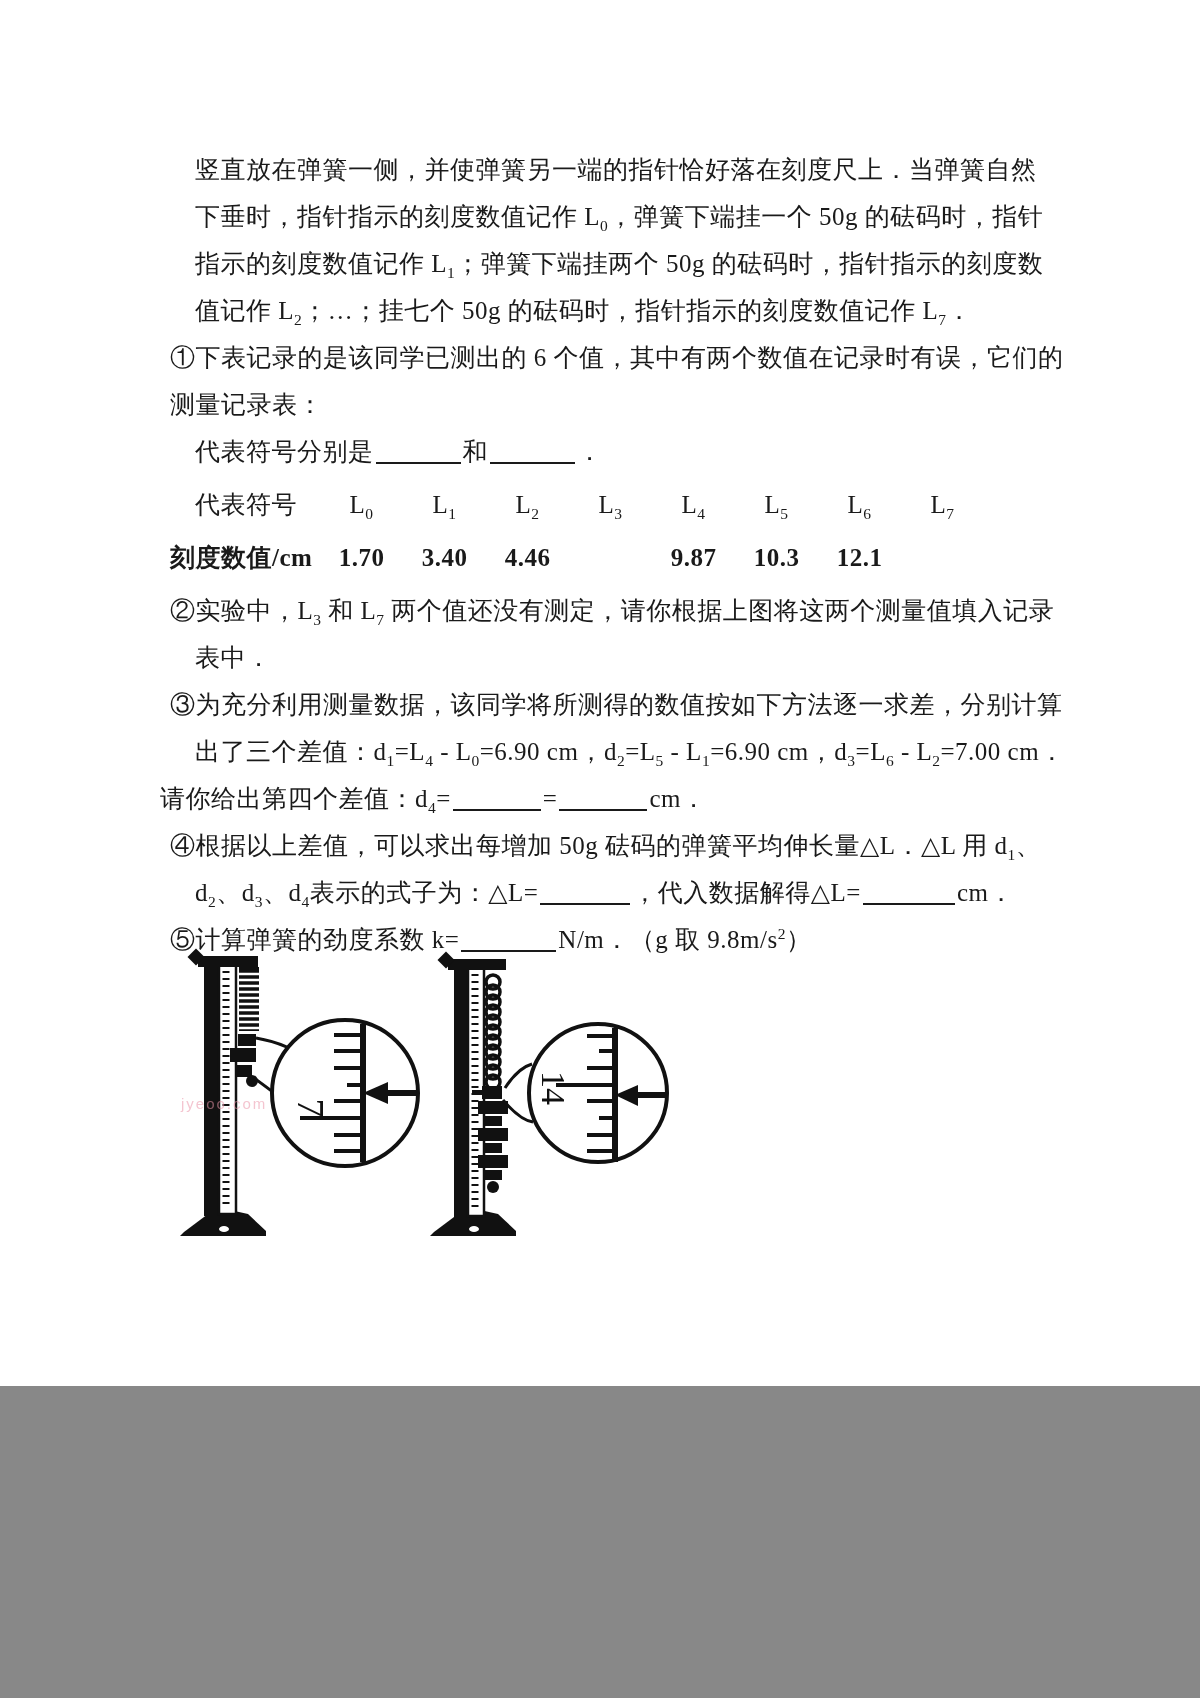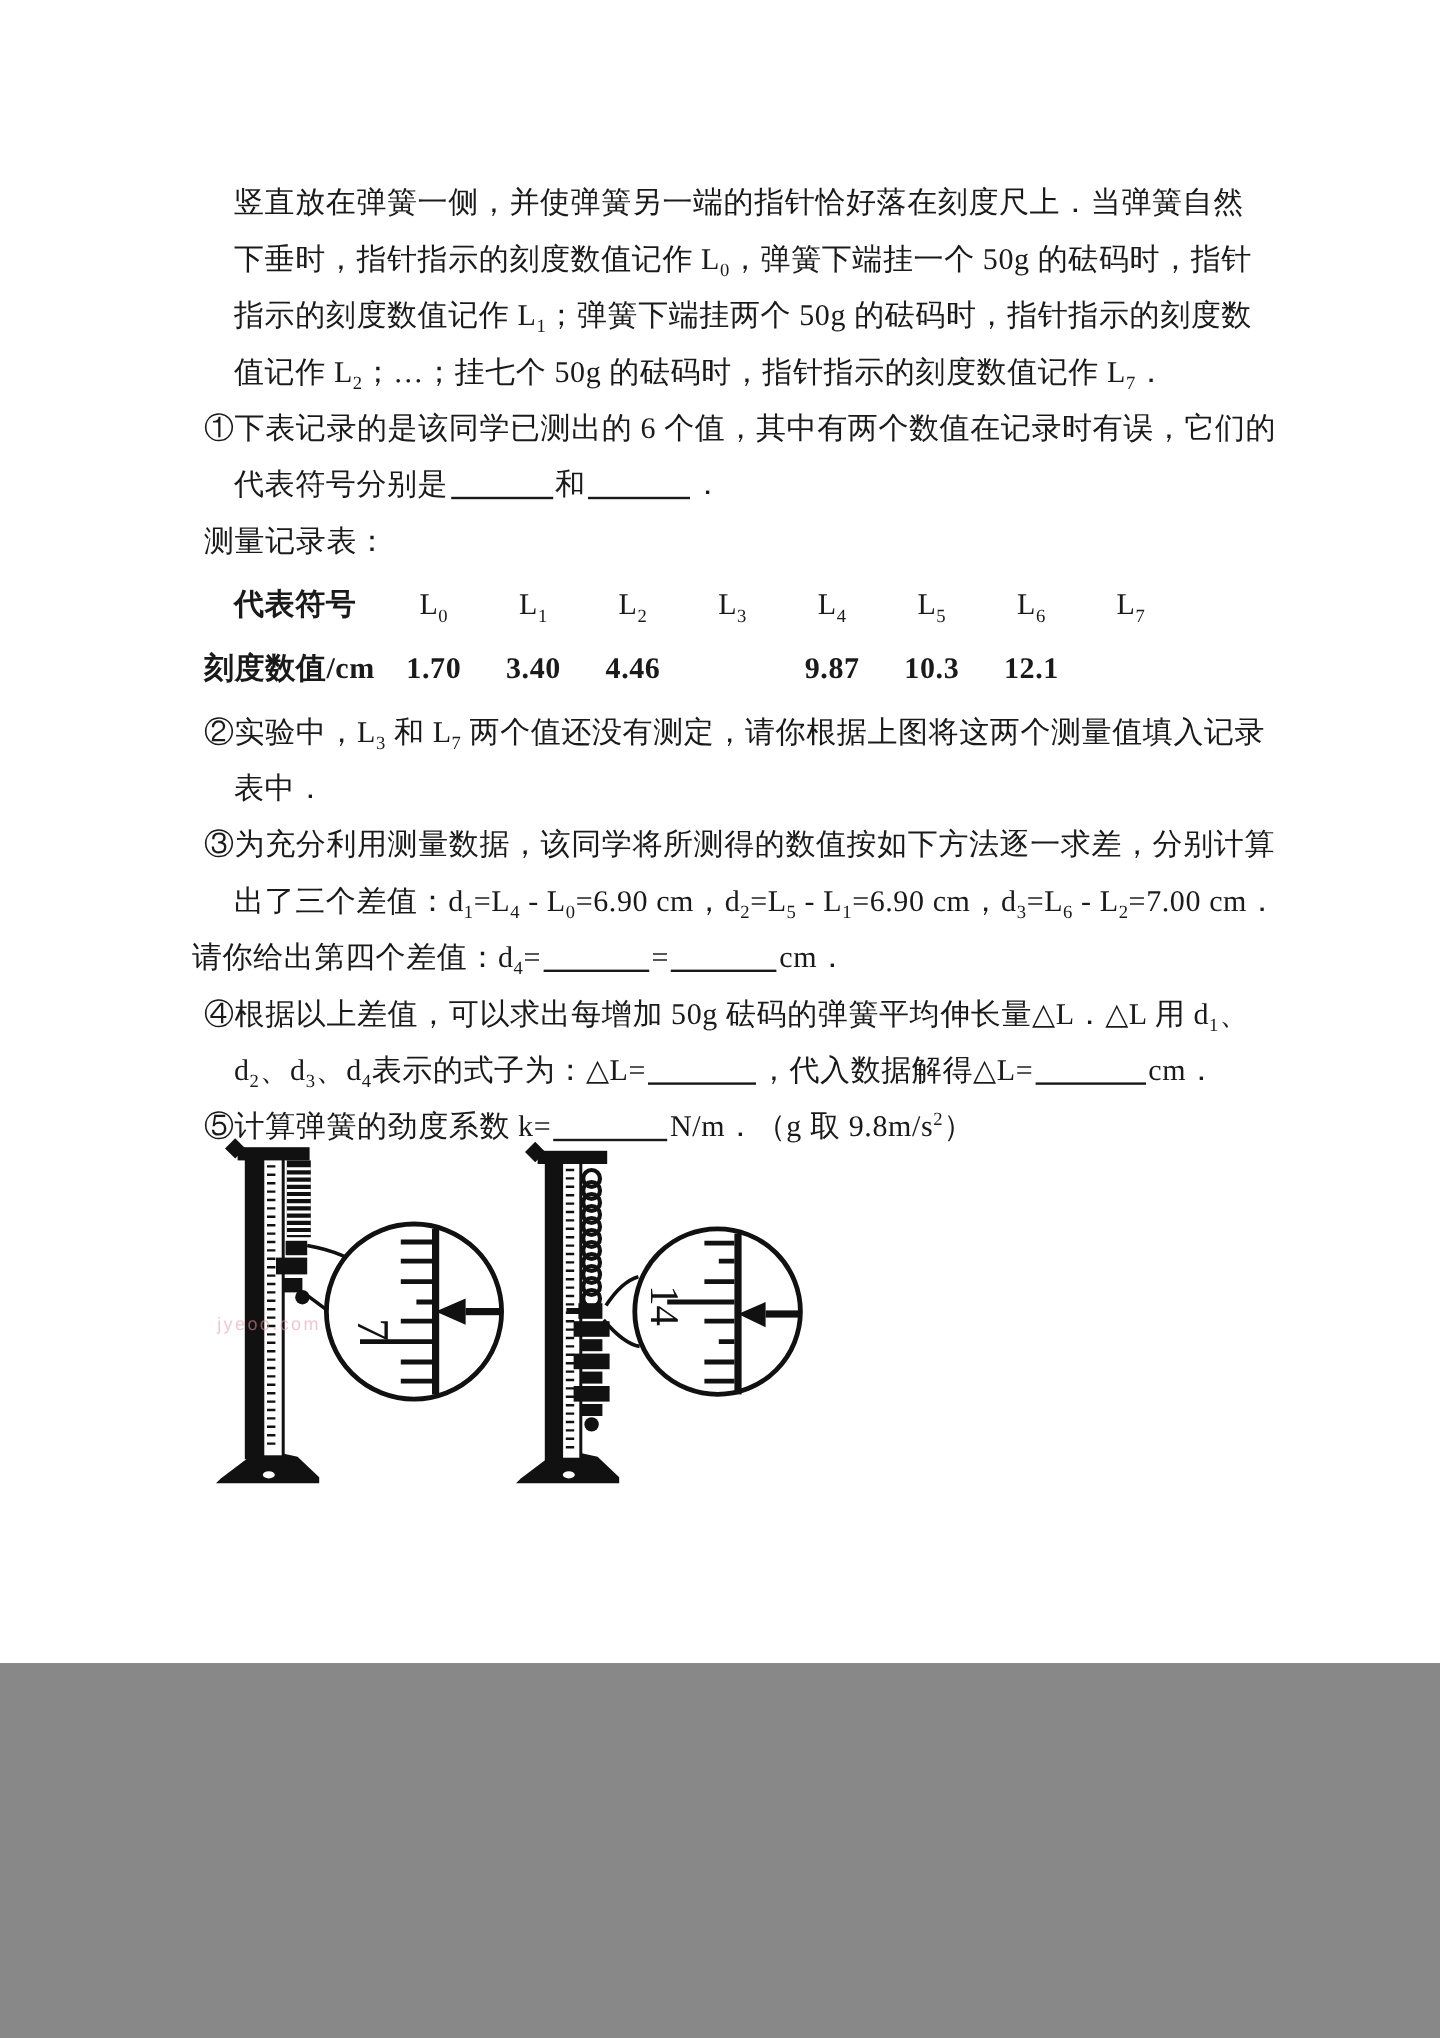--- a/index.html
+++ b/index.html
@@ -31,21 +31,21 @@
     width:86px;height:0.85em;
     border-bottom:2px solid #1a1a1a;
     vertical-align:-4px;
     margin:0 2px;
   }
   
   .trow{display:flex;align-items:baseline;padding-left:10px;}
   .trow.hdr{margin-top:6px;}
   .trow.val{margin-top:6px;margin-bottom:6px;font-weight:bold;}
   .tlabel{display:inline-block;width:150px;}
-  .tlabel.hdr-label{padding-left:25px;box-sizing:border-box;font-weight:bold;}
+  .tlabel.hdr-label{padding-left:25px;box-sizing:border-box;}
   .tcell{display:inline-block;width:83px;text-align:center;}
   
   .figure{position:absolute;left:160px;top:948px;width:560px;height:300px;}
   .watermark{
     position:absolute;left:181px;top:1095px;
     font-size:15px;letter-spacing:2px;
     color:rgba(235,150,170,0.55);
     font-family:"Liberation Sans",sans-serif;
   }
   .footer{
@@ -60,23 +60,23 @@
 
 <div class="page">
 
   <div class="content">
     <div class="line indent">竖直放在弹簧一侧，并使弹簧另一端的指针恰好落在刻度尺上．当弹簧自然</div>
     <div class="line indent">下垂时，指针指示的刻度数值记作 L<sub>0</sub>，弹簧下端挂一个 50g 的砝码时，指针</div>
     <div class="line indent">指示的刻度数值记作 L<sub>1</sub>；弹簧下端挂两个 50g 的砝码时，指针指示的刻度数</div>
     <div class="line indent">值记作 L<sub>2</sub>；…；挂七个 50g 的砝码时，指针指示的刻度数值记作 L<sub>7</sub>．</div>
 
     <div class="line marker">①下表记录的是该同学已测出的 6 个值，其中有两个数值在记录时有误，它们的</div>
+    <div class="line marker">测量记录表：</div>
+
     <div class="line indent">代表符号分别是<span class="blank" style="width: 85px;"></span>和<span class="blank" style="width: 85px;"></span>．</div>
-
-    <div class="line marker">测量记录表：</div>
 
     <div class="line trow hdr">
       <span class="tlabel hdr-label">代表符号</span>
       <span class="tcell">L<sub>0</sub></span>
       <span class="tcell">L<sub>1</sub></span>
       <span class="tcell">L<sub>2</sub></span>
       <span class="tcell">L<sub>3</sub></span>
       <span class="tcell">L<sub>4</sub></span>
       <span class="tcell">L<sub>5</sub></span>
       <span class="tcell">L<sub>6</sub></span>

